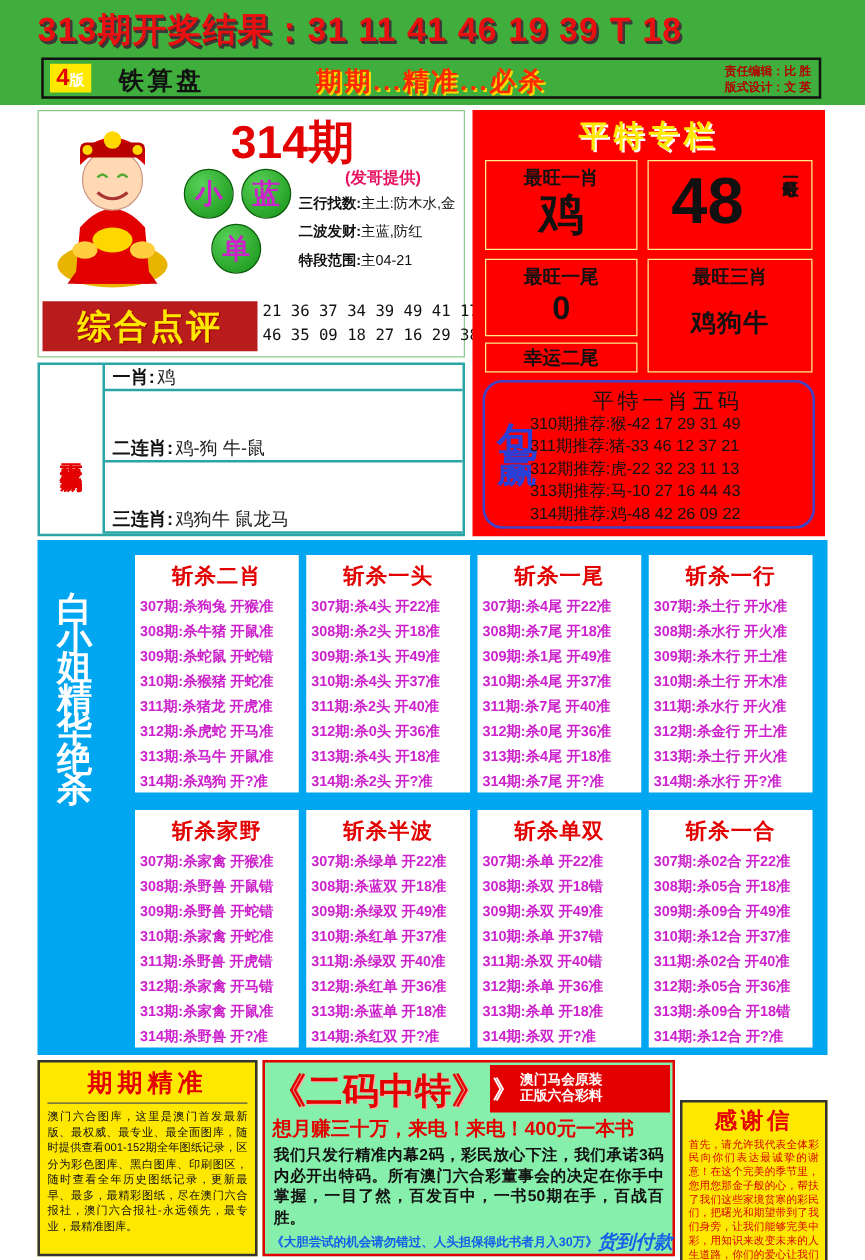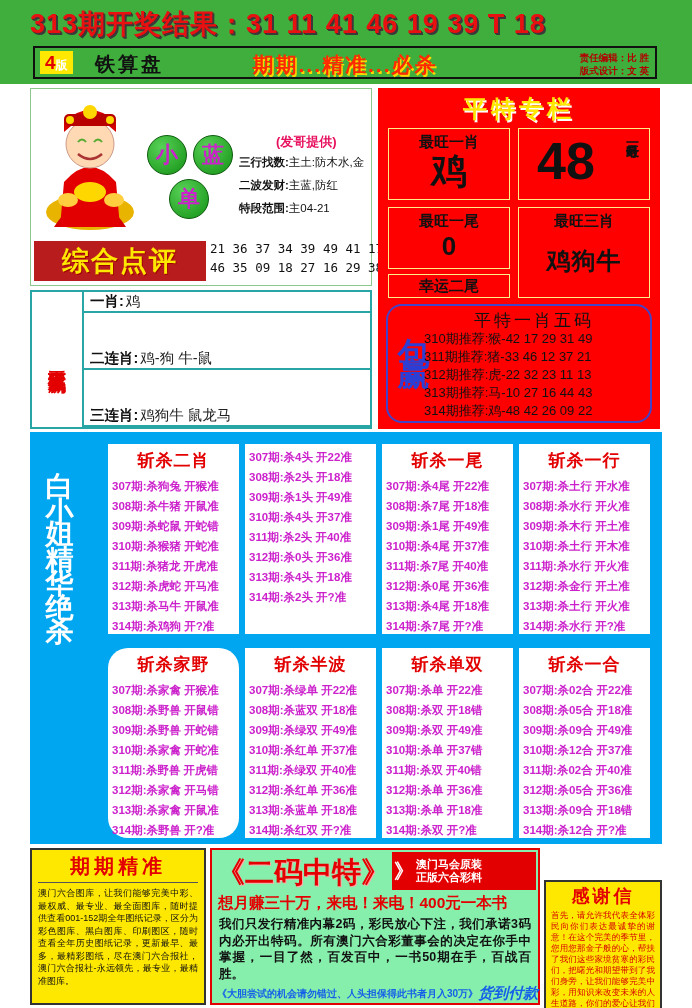--- a/index.html
+++ b/index.html
@@ -63,21 +63,21 @@
   .pcell .lab { font-size:15px; font-weight:bold; margin-top:4px; }
   .pc1 { left:10px; top:40px; width:122px; height:72px; }
   .pc1 .val { font-size:36px; font-weight:bold; line-height:38px; }
   .pc2 { left:140px; top:40px; width:132px; height:72px; }
   .pc2 .big { position:absolute; left:18px; top:2px; font-size:52px; font-weight:bold; }
   .pc2 .vlab { position:absolute; right:8px; top:6px; writing-mode:vertical-rl; text-orientation:upright;
                font-size:13px; font-weight:bold; }
   .pc3 { left:10px; top:119px; width:122px; height:62px; }
   .pc3 .val { font-size:26px; font-weight:bold; }
   .pc4 { left:140px; top:119px; width:132px; height:91px; }
-  .pc4 .val { font-size:24px; font-weight:bold; margin-top:14px; letter-spacing:1px; }
+  .pc4 .val { font-size:20px; font-weight:bold; margin-top:14px; letter-spacing:1px; }
   .pc5 { left:10px; top:186px; width:122px; height:24px; }
   .pc5 .lab { margin-top:2px; }
 
   .wuma { position:absolute; left:8px; top:216px; width:266px; height:119px; border:2px solid #4343c8;
           border-radius:16px; }
   .wuma-side { position:absolute; left:4px; top:6px; writing-mode:vertical-rl; text-orientation:upright;
                color:#2b3fd6; font-size:32px; font-weight:bold; letter-spacing:18px; }
   .wuma-title { position:absolute; left:30px; top:3px; right:0; text-align:center; color:#111; font-size:17px;
                 font-weight:normal; letter-spacing:3px; }
   .wuma-rows { position:absolute; left:36px; top:24px; }
@@ -85,21 +85,21 @@
 
   
   .kill { position:absolute; left:30px; top:432px; width:632px; height:412px; background:#00a6f0; }
   .kill-side { position:absolute; left:10px; top:18px; height:378px; writing-mode:vertical-rl;
                text-orientation:upright; color:#ffffff; font-size:28px; font-weight:bold; letter-spacing:24px; }
   .kbox { position:absolute; width:131px; height:190px; background:#fff; padding:3px 4px; }
   .kbox-title { text-align:center; color:#e30000; font-size:17px; font-weight:bold; letter-spacing:1px;
                 margin:2px 0 4px 0; }
   .krow { color:#cc22cc; font-size:11.5px; font-weight:bold; line-height:20px; white-space:nowrap; }
   .kb0 { left:78px; top:12px; }  .kb1 { left:215px; top:12px; }  .kb2 { left:352px; top:12px; }  .kb3 { left:489px; top:12px; }
-  .kb4 { left:78px; top:216px;border-radius:20px; } .kb5 { left:215px; top:216px; } .kb6 { left:352px; top:216px; } .kb7 { left:489px; top:216px; }
+  .kb4 { left:78px; top:216px; } .kb5 { left:215px; top:216px; } .kb6 { left:352px; top:216px; } .kb7 { left:489px; top:216px; }
 
   
   .bot-left { position:absolute; left:30px; top:848px; width:176px; height:157px; background:#ffe800;
               border:2px solid #333; }
   .bot-left-title { text-align:center; color:#e30000; font-size:20px; font-weight:bold; letter-spacing:4px;
                     padding:3px 0 2px 0; border-bottom:1px solid #555; margin:0 6px; }
   .bot-left-body { color:#111; font-size:9px; line-height:12.5px; padding:4px 6px; text-align:justify; }
 
   .bot-mid { position:absolute; left:210px; top:848px; width:330px; height:157px; background:#86efac;
              border:2px solid #e30000; }
@@ -155,20 +155,21 @@
       <circle cx="56" cy="20" r="7" fill="#ffd700"></circle>
       <circle cx="36" cy="28" r="4" fill="#ffd700"></circle>
       <circle cx="76" cy="28" r="4" fill="#ffd700"></circle>
       <path d="M44 50 q4 -5 8 0" stroke="#5a3" stroke-width="2" fill="none"></path>
       <path d="M60 50 q4 -5 8 0" stroke="#5a3" stroke-width="2" fill="none"></path>
       <path d="M44 62 q12 10 24 0" stroke="#a33" stroke-width="2.5" fill="none"></path>
       <ellipse cx="56" cy="100" rx="16" ry="10" fill="#ffd700"></ellipse>
       <ellipse cx="34" cy="108" rx="10" ry="7" fill="#ffcf40"></ellipse>
       <ellipse cx="80" cy="108" rx="10" ry="7" fill="#ffcf40"></ellipse>
     </svg>
+    <div class="issue-title">314期</div>
     <div class="provider">(发哥提供)</div>
     <div class="badge badge1">小</div>
     <div class="badge badge2">蓝</div>
     <div class="badge badge3">单</div>
     <div class="tips">
       <div class="tip-line"><b>三行找数:</b><span>主土:防木水,金</span></div>
       <div class="tip-line"><b>二波发财:</b><span>主蓝,防红</span></div>
       <div class="tip-line"><b>特段范围:</b><span>主04-21</span></div>
     </div>
     <div class="review-box">
@@ -254,20 +255,21 @@
       <div class="krow">307期:杀狗兔 开猴准</div>
       <div class="krow">308期:杀牛猪 开鼠准</div>
       <div class="krow">309期:杀蛇鼠 开蛇错</div>
       <div class="krow">310期:杀猴猪 开蛇准</div>
       <div class="krow">311期:杀猪龙 开虎准</div>
       <div class="krow">312期:杀虎蛇 开马准</div>
       <div class="krow">313期:杀马牛 开鼠准</div>
       <div class="krow">314期:杀鸡狗 开?准</div>
     </div>
     <div class="kbox kb1">
+      <div class="kbox-title">斩杀一头</div>
       <div class="krow">307期:杀4头 开22准</div>
       <div class="krow">308期:杀2头 开18准</div>
       <div class="krow">309期:杀1头 开49准</div>
       <div class="krow">310期:杀4头 开37准</div>
       <div class="krow">311期:杀2头 开40准</div>
       <div class="krow">312期:杀0头 开36准</div>
       <div class="krow">313期:杀4头 开18准</div>
       <div class="krow">314期:杀2头 开?准</div>
     </div>
     <div class="kbox kb2">
@@ -333,21 +335,21 @@
       <div class="krow">310期:杀12合 开37准</div>
       <div class="krow">311期:杀02合 开40准</div>
       <div class="krow">312期:杀05合 开36准</div>
       <div class="krow">313期:杀09合 开18错</div>
       <div class="krow">314期:杀12合 开?准</div>
     </div>
   </div>
 
   <div class="bot-left">
     <div class="bot-left-title">期期精准</div>
-    <div class="bot-left-body">澳门六合图库，让我们能够完美中彩、最权威、最专业、最全面图库，随时提供查看001-152期全年图纸记录，区分为彩色图库、黑白图库、印刷图区，随时查看全年历史图纸记录，更新最早、最多，最精彩图纸，尽在澳门六合报社，澳门六合报社-永远领先，最专业，最精准图库。</div>
+    <div class="bot-left-body">澳门六合图库，这里是澳门首发最新版、最权威、最专业、最全面图库，随时提供查看001-152期全年图纸记录，区分为彩色图库、黑白图库、印刷图区，随时查看全年历史图纸记录，更新最早、最多，最精彩图纸，尽在澳门六合报社，澳门六合报社-永远领先，最专业，最精准图库。</div>
   </div>
 
   <div class="bot-mid">
     <div class="mid-header">
       <div class="mid-title">《二码中特》</div>
       <div class="mid-ribbon">
         <span class="chev">》</span>
         <div class="rlines">
           <div>澳门马会原装</div>
           <div>正版六合彩料</div>

